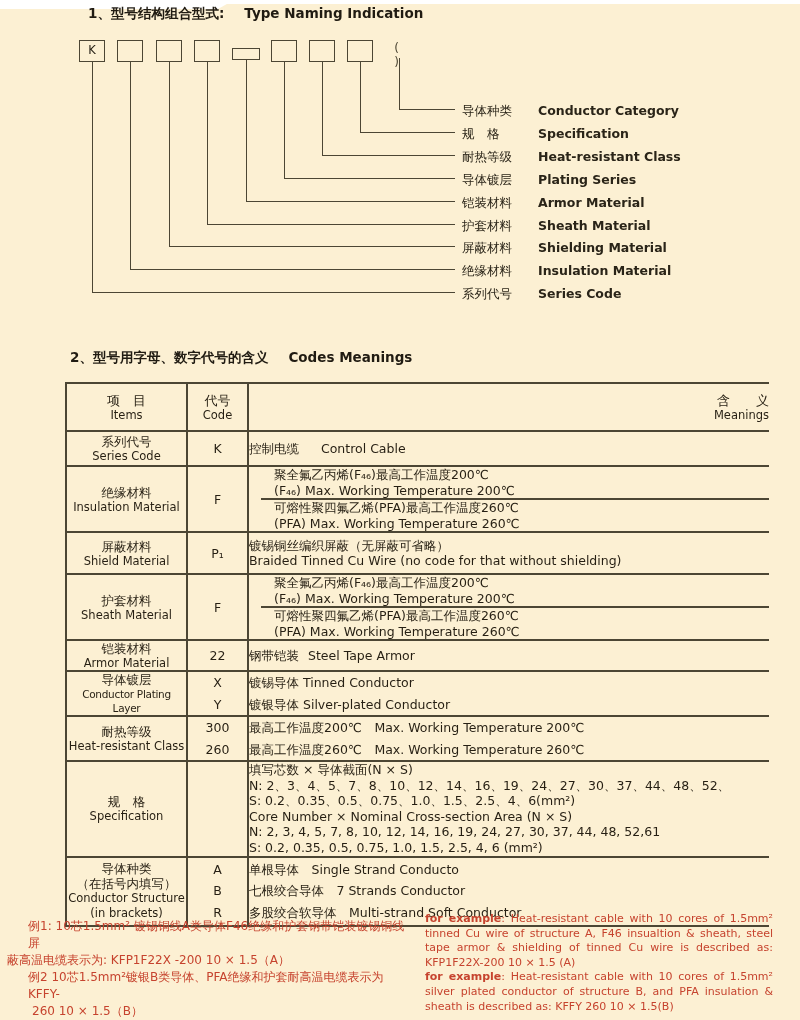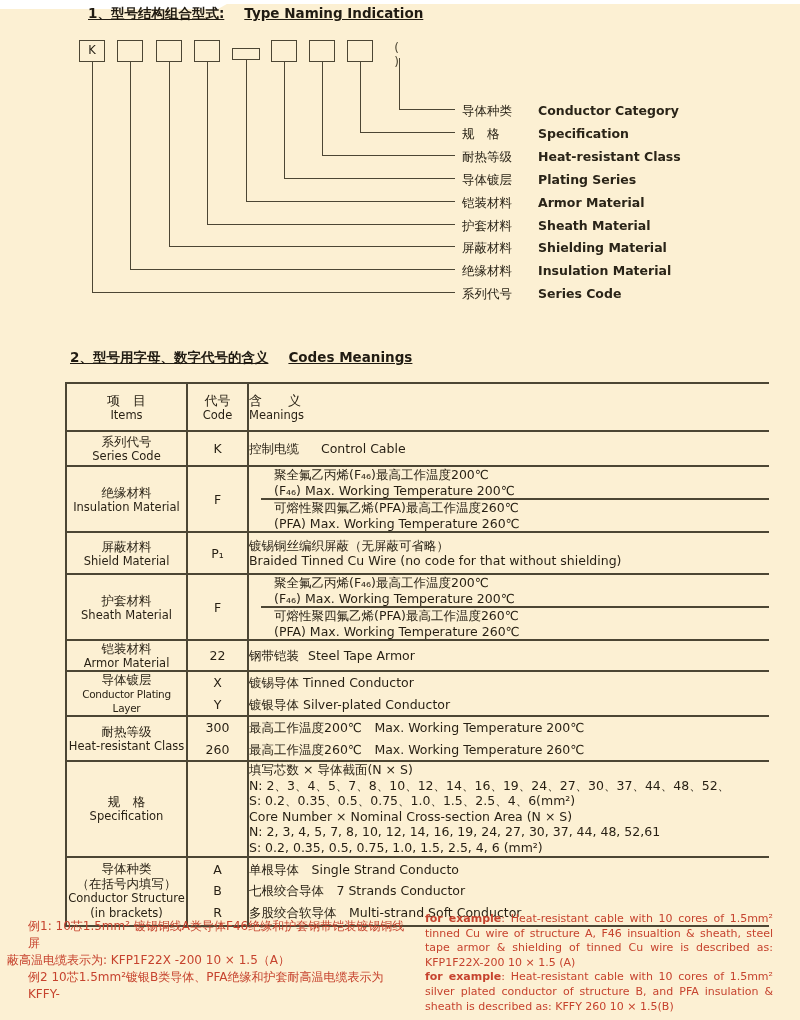--- a/index.html
+++ b/index.html
@@ -2,21 +2,21 @@
 <html><head>
 <meta charset="utf-8">
 <style>
   html,body{margin:0;padding:0;width:800px;height:1020px;overflow:hidden;}
   body{background:#fcf0d3;font-family:"DejaVu Sans",sans-serif;color:#2a2418;position:relative;}
   
   .wtop{position:absolute;top:0;left:0;width:800px;height:4px;background:#ffffff;}
   .wcorner{position:absolute;top:0;left:0;width:234px;height:9px;background:#ffffff;
            clip-path:polygon(0 0,100% 0,calc(100% - 16px) 100%,0 100%);}
   
-  .sec{position:absolute;font-weight:bold;font-size:13.5px;white-space:nowrap;color:#201b12;text-decoration:underline;}
+  .sec{position:absolute;font-weight:bold;font-size:13.5px;white-space:nowrap;color:#201b12;}
   .sec .en{margin-left:20px;}
   
   .dbox{position:absolute;top:40px;width:26px;height:22px;border:1.5px solid #4c4634;
         box-sizing:border-box;text-align:center;font-size:11.5px;line-height:19px;font-weight:500;}
   .dbox.flat{top:48px;width:28px;height:12px;}
   .dbrackets{position:absolute;top:41px;width:26px;text-align:center;font-size:12px;
              letter-spacing:5px;color:#4c4634;font-weight:500;}
   .conn{position:absolute;border-left:1.5px solid #4c4634;border-bottom:1.5px solid #4c4634;box-sizing:border-box;}
   .dlabel{position:absolute;left:462px;height:16px;line-height:16px;white-space:nowrap;}
   .dlabel .zh{display:inline-block;width:72px;font-size:12.5px;font-weight:500;}
@@ -105,21 +105,21 @@
   <tbody>
       <tr class="hdr" style="height:48px;">
     <td class="c1">
       <div class="izh">项　目</div>
       <div class="ien">Items</div>
     </td>
     <td class="c2">
       <div class="izh">代号</div>
       <div class="ien">Code</div>
     </td>
-    <td class="c3" style="text-align:left;padding-left:0;">
+    <td class="c3" style="text-align:right;padding-left:0;">
       <div class="izh">含　　义</div>
       <div class="ien">Meanings</div>
     </td>
   </tr>
   <tr style="height:35px;">
     <td class="c1">
       <div class="izh">系列代号</div>
       <div class="ien">Series Code</div>
     </td>
     <td class="c2 codeval">K</td>
@@ -245,17 +245,18 @@
       <div class="mline">多股绞合软导体　Multi-strand Soft Conductor</div>
     </td>
   </tr>
 </tbody>
   </table>
 
 <div class="notes-zh">
   <div class="ind">例1: 10芯1.5mm² 镀锡铜线A类导体F46绝缘和护套钢带铠装镀锡铜线屏</div>
   <div>蔽高温电缆表示为: KFP1F22X -200  10 × 1.5（A）</div>
   <div class="ind">例2 10芯1.5mm²镀银B类导体、PFA绝缘和护套耐高温电缆表示为 KFFY-</div>
+  <div class="ind2">260  10 × 1.5（B）</div>
 </div>
 <div class="notes-en">
   <div><b>for example</b><span>: Heat-resistant cable with 10 cores of 1.5mm² tinned Cu wire of structure A, F46 insualtion &amp; sheath, steel tape armor &amp; shielding of tinned Cu wire is described as:  KFP1F22X-200  10 × 1.5 (A)</span></div>
   <div><b>for example</b><span>: Heat-resistant cable with 10 cores of 1.5mm² silver plated conductor of structure B, and PFA insulation &amp; sheath is described as:  KFFY 260  10 × 1.5(B)</span></div>
 </div>
 
 </body></html>

